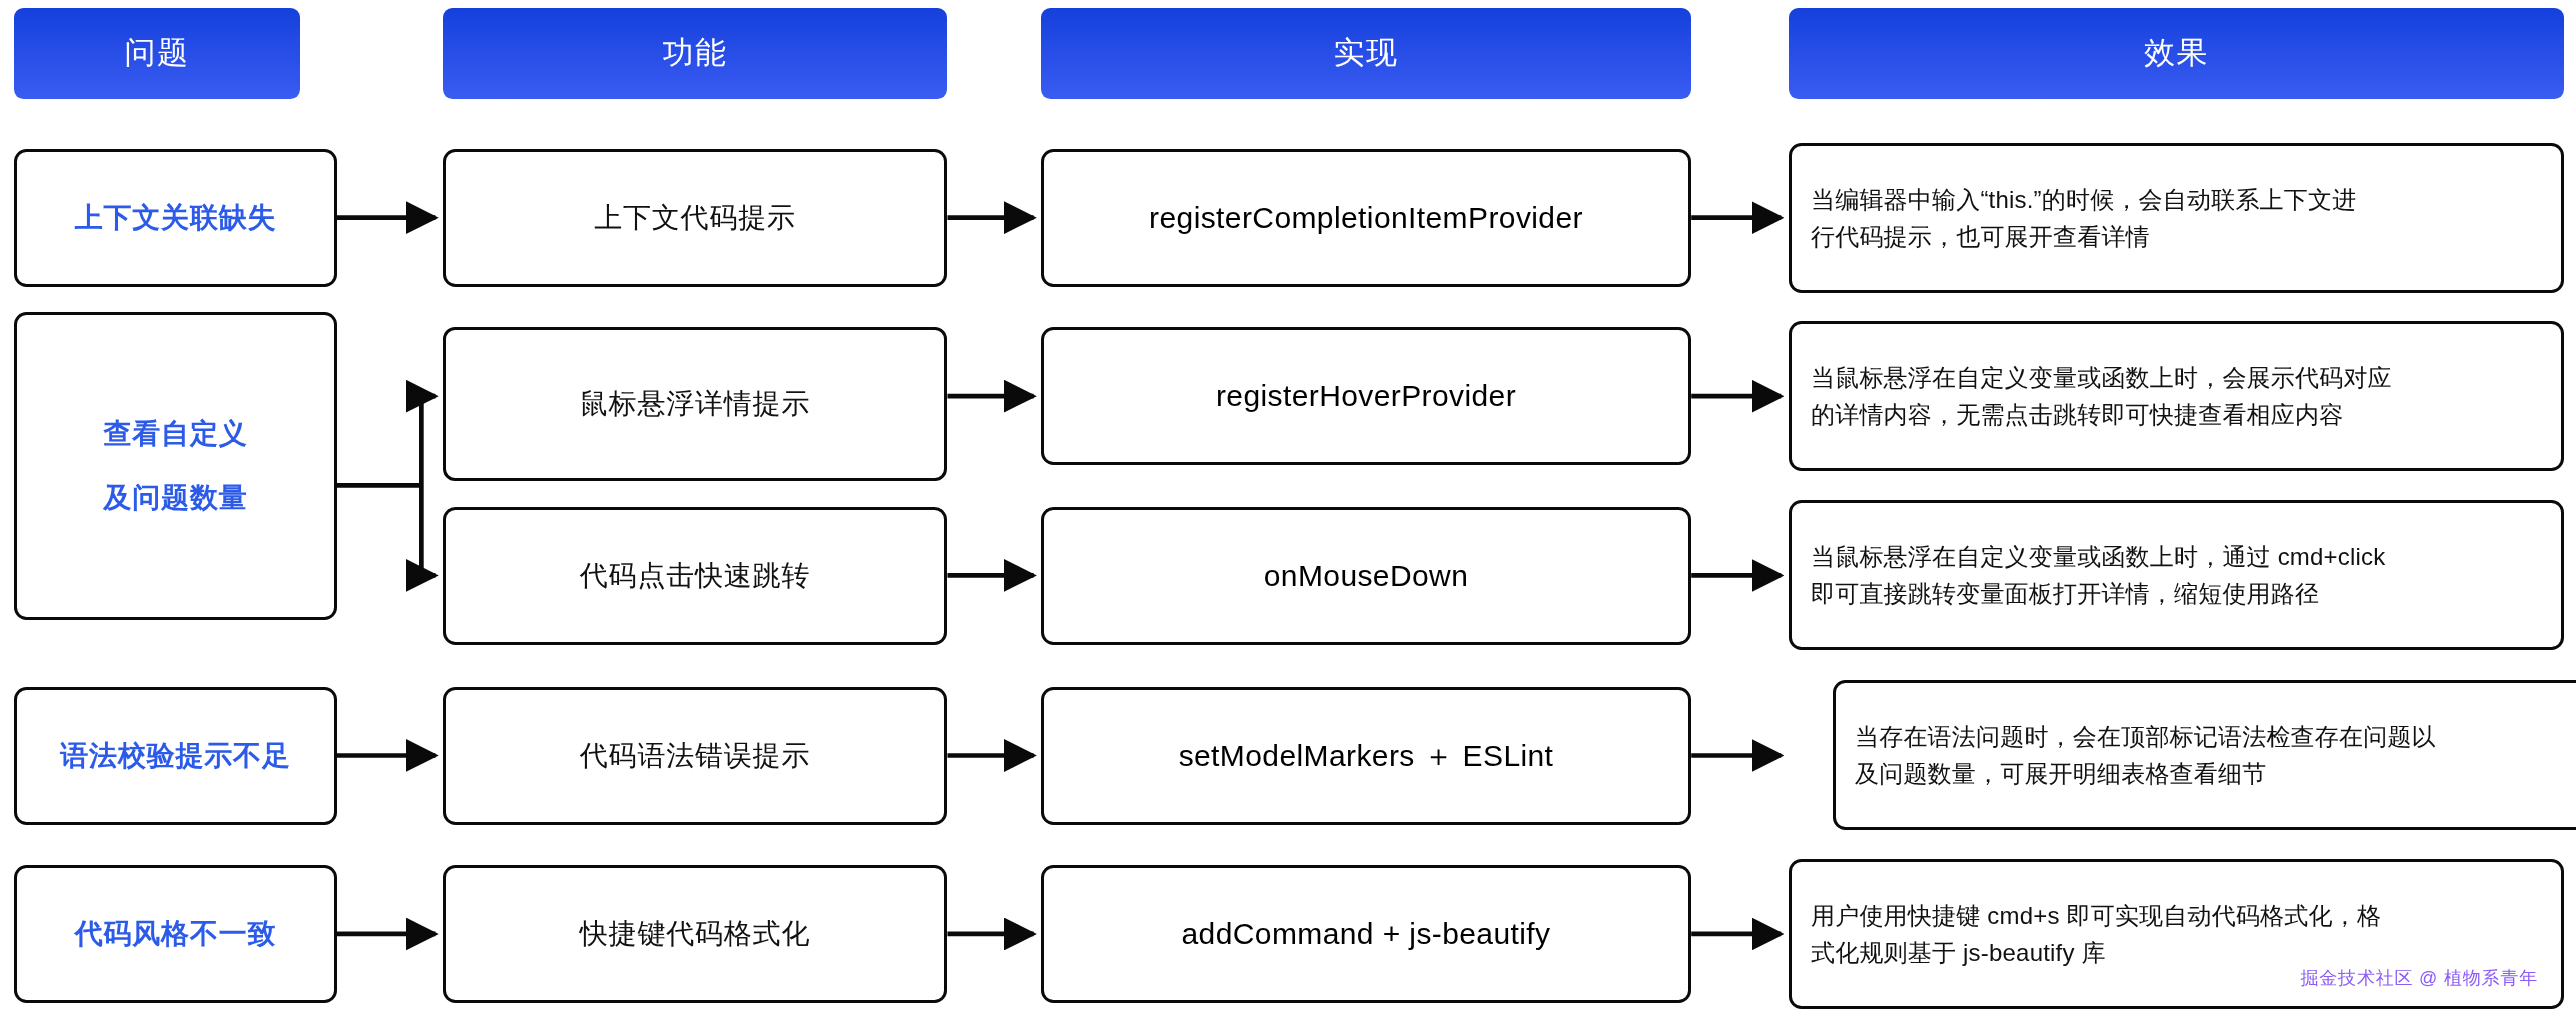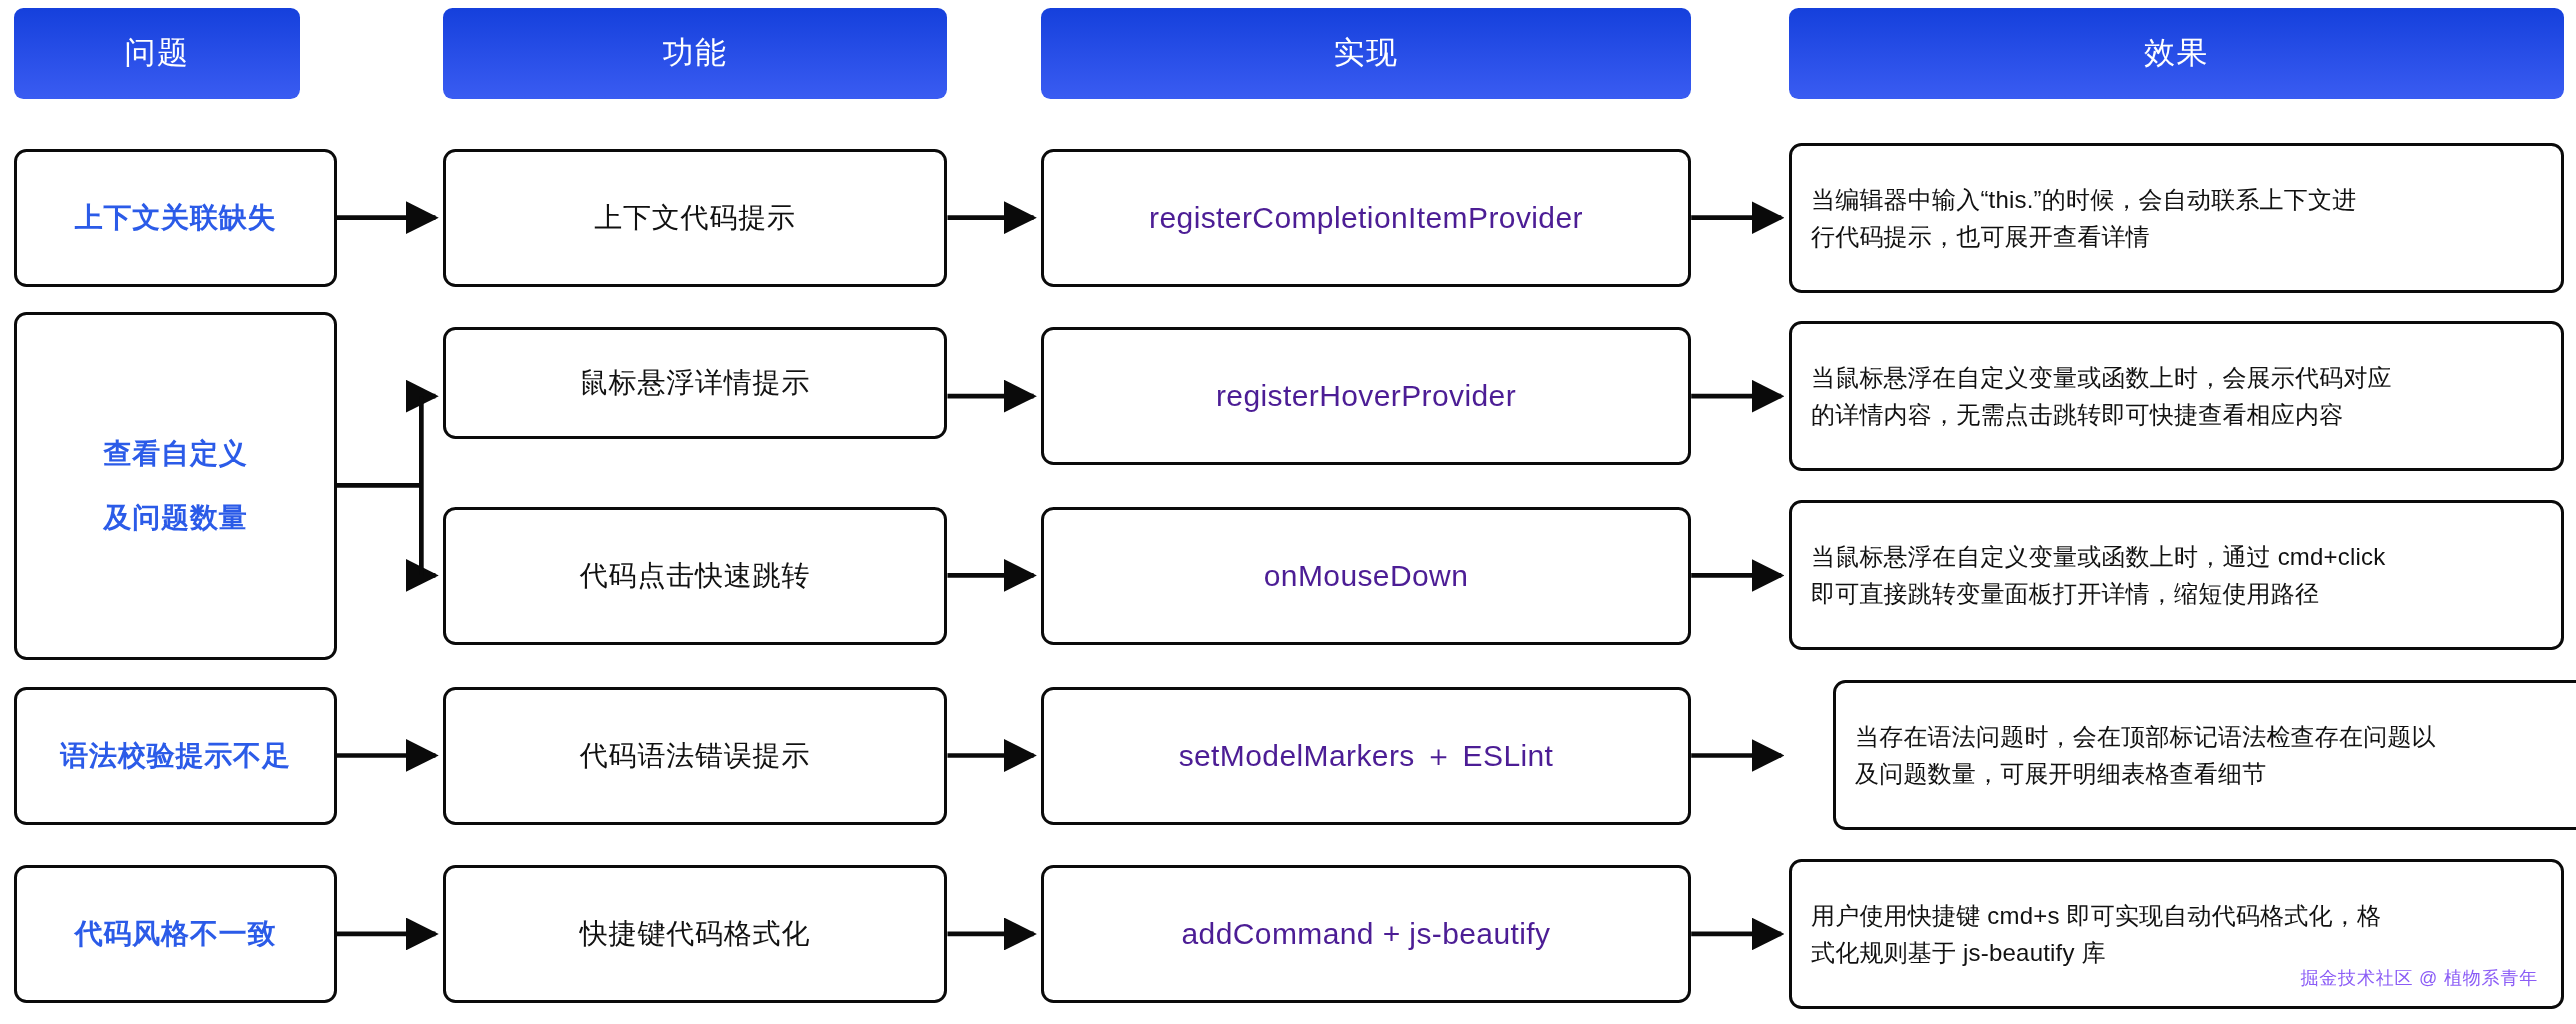--- a/index.html
+++ b/index.html
@@ -57,21 +57,21 @@
     font-size: 28px;
     letter-spacing: 0.8px;
     line-height: 1.55;
   }
   .node.func {
     color: #111111;
     font-size: 28px;
     letter-spacing: 0.8px;
   }
   .node.impl {
-    color: #4c1d95;
+    color: #000000;
     font-size: 30px;
     letter-spacing: 0.4px;
   }
   .node.effect {
     color: #111111;
     font-size: 24px;
     line-height: 1.55;
     letter-spacing: 0.2px;
     justify-content: flex-start;
     text-align: left;
@@ -154,40 +154,40 @@
 
     <g stroke="#0a0a0a" stroke-width="6" fill="none">
       <path d="M 430 620 L 538 620 M 538 506 L 538 735"></path>
     </g>
   </svg>
 
   <div class="node problem col-problem" style="top:149px; height:138px;">
     <span>上下文关联缺失</span>
   </div>
 
-  <div class="node problem col-problem" style="top:312px; height:348px;">
+  <div class="node problem col-problem" style="top:312px; height:308px;">
     <div>
       <div>查看自定义</div>
       <div style="height:20.4px"></div>
       <div>及问题数量</div>
     </div>
   </div>
 
   <div class="node problem col-problem" style="top:687px; height:138px;">
     <span>语法校验提示不足</span>
   </div>
 
   <div class="node problem col-problem" style="top:865px; height:138px;">
     <span>代码风格不一致</span>
   </div>
 
   <div class="node func col-func" style="top:149px; height:138px;">
     <span>上下文代码提示</span>
   </div>
-  <div class="node func col-func" style="top:327px; height:112px;">
+  <div class="node func col-func" style="top:327px; height:154px;border-radius:12px;">
     <span>鼠标悬浮详情提示</span>
   </div>
   <div class="node func col-func" style="top:507px; height:138px;">
     <span>代码点击快速跳转</span>
   </div>
   <div class="node func col-func" style="top:687px; height:138px;">
     <span>代码语法错误提示</span>
   </div>
   <div class="node func col-func" style="top:865px; height:138px;">
     <span>快捷键代码格式化</span>

